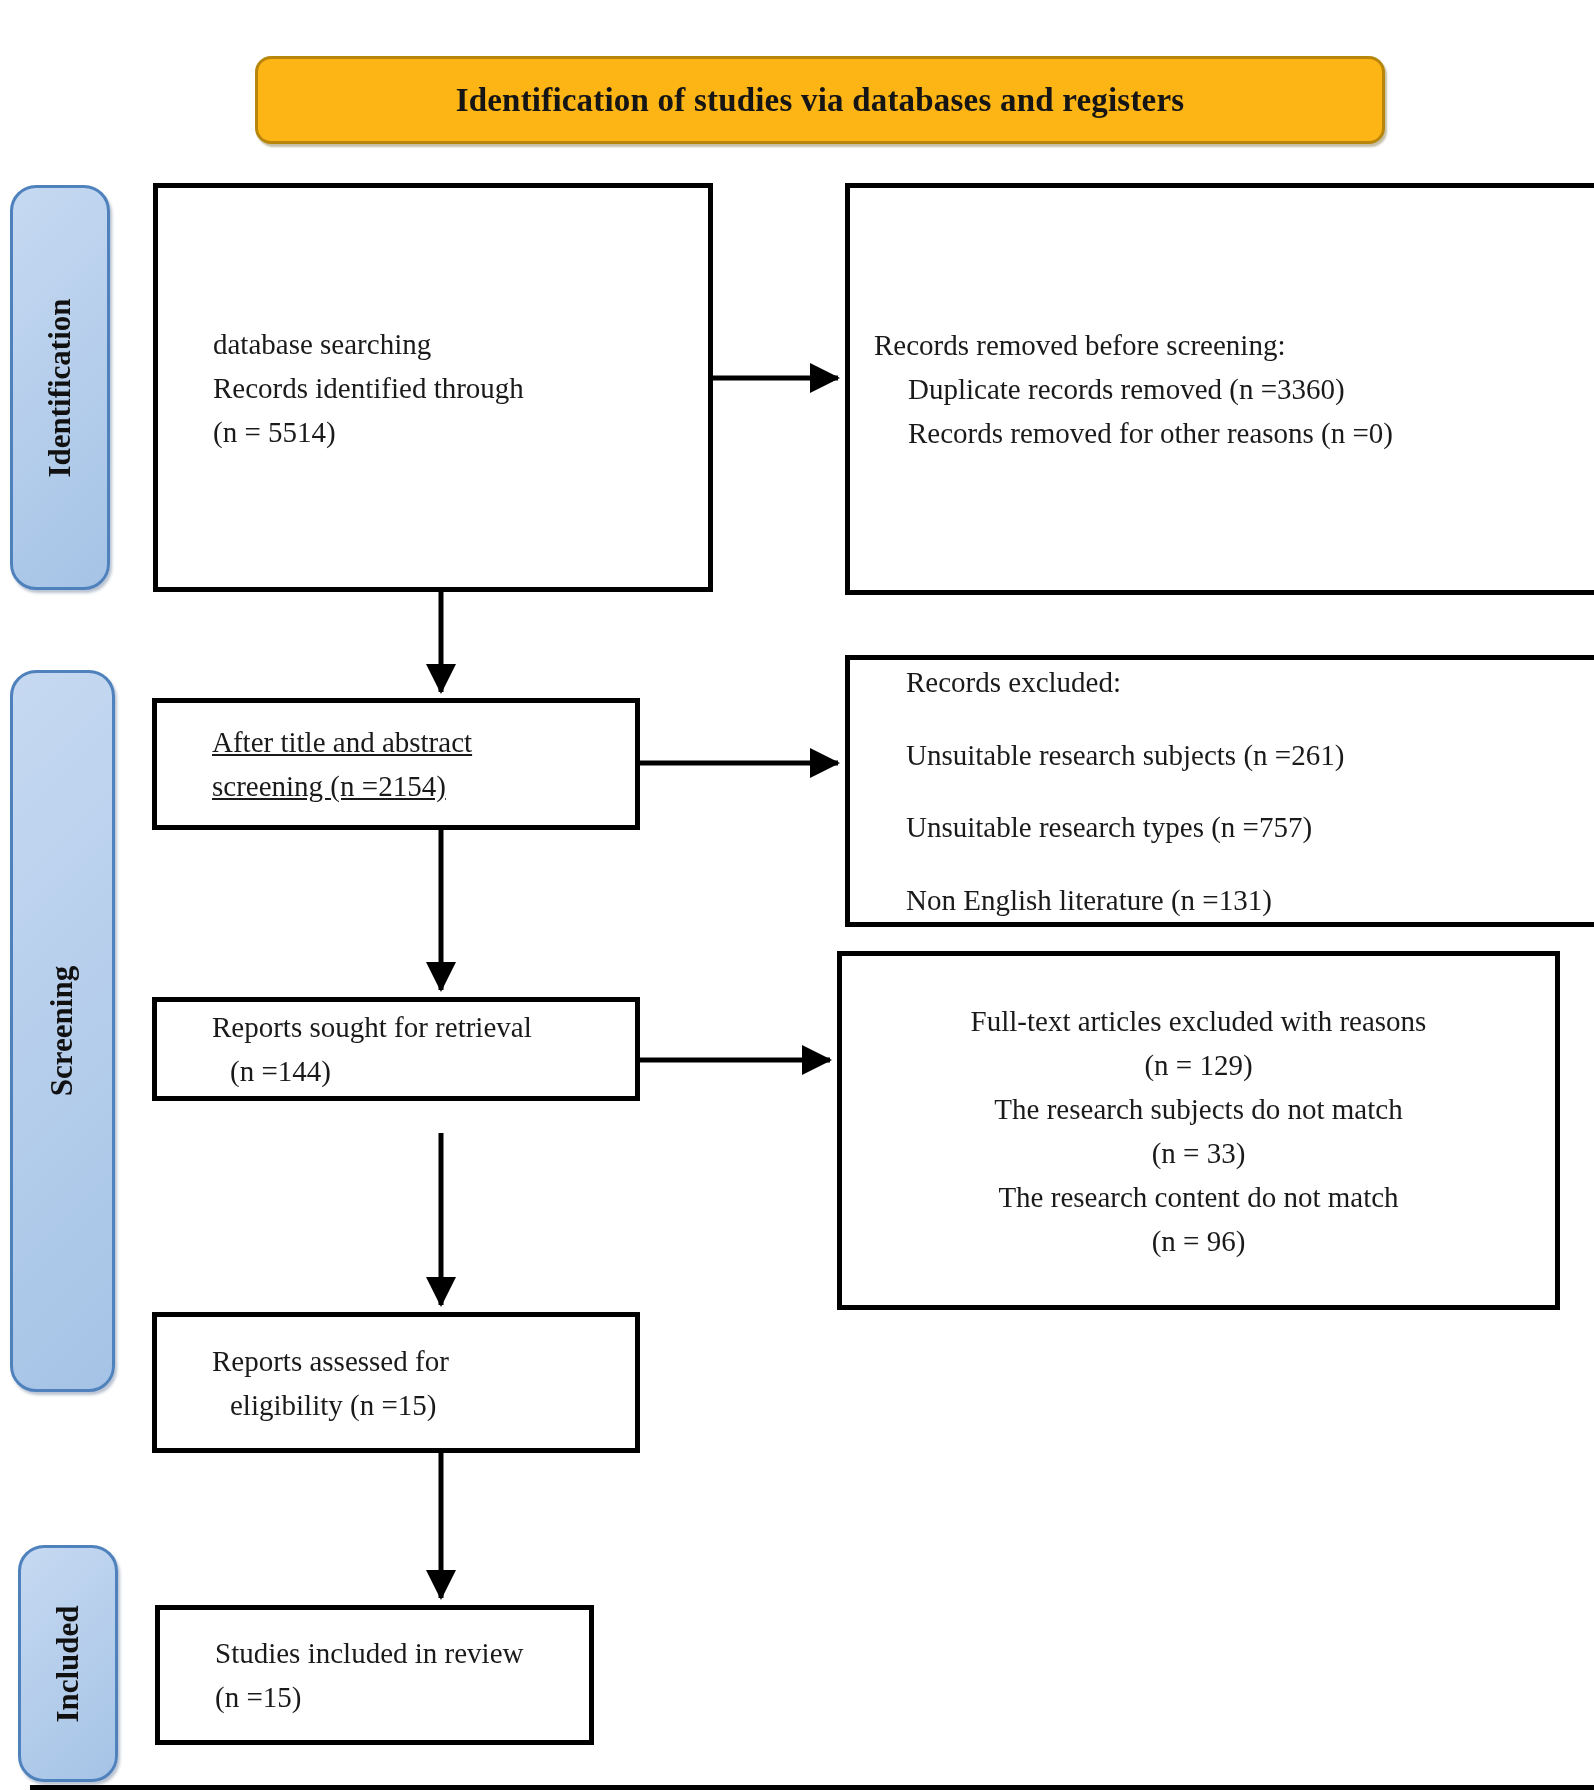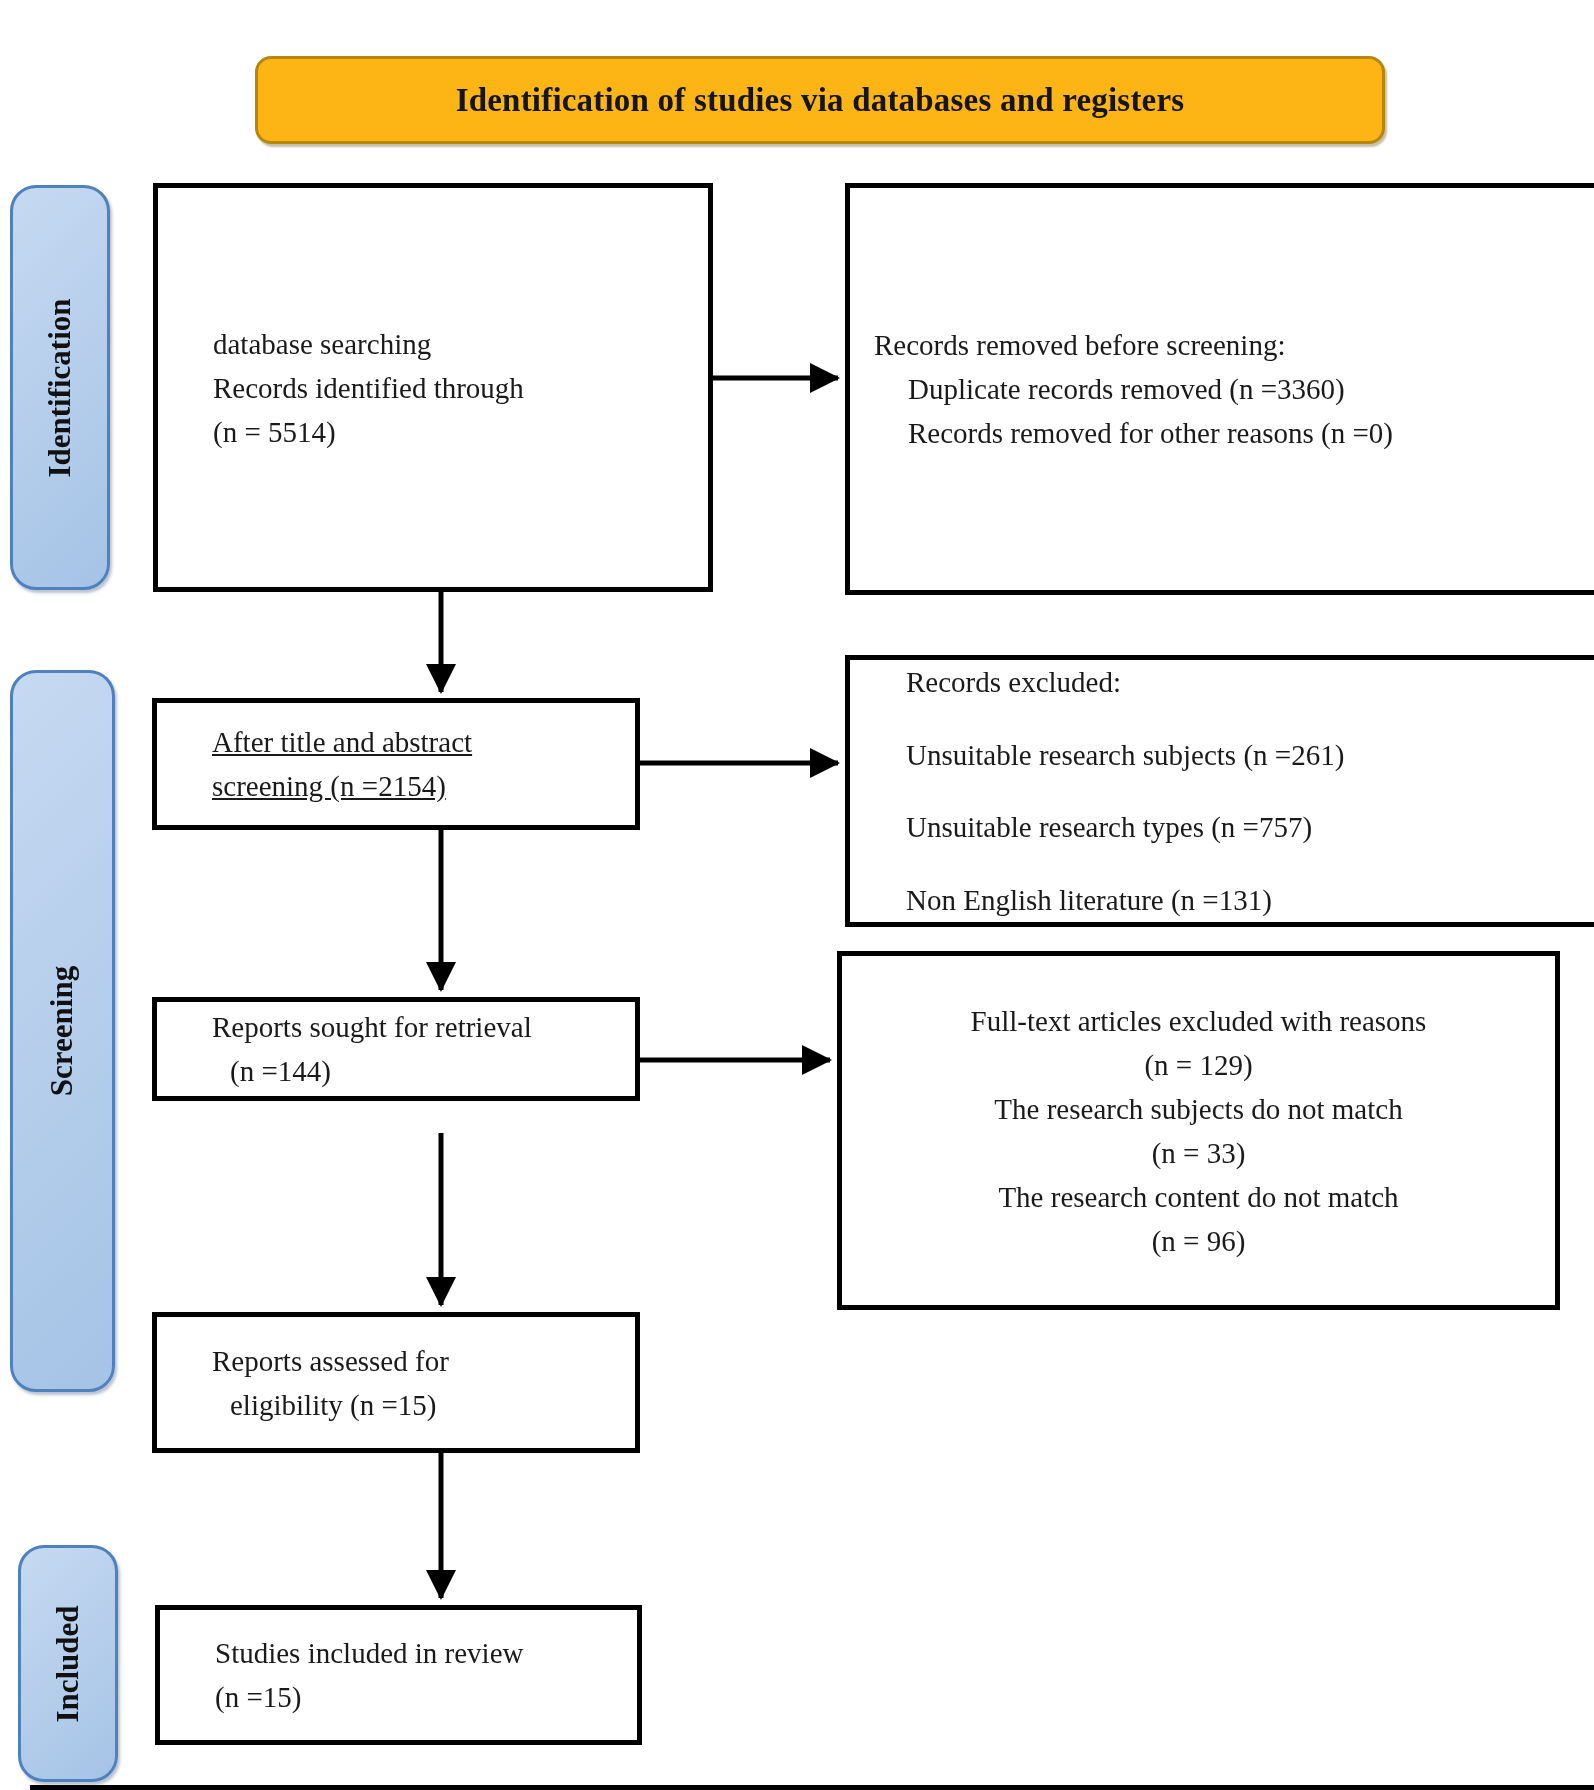--- a/index.html
+++ b/index.html
@@ -58,21 +58,21 @@
   .fbox .indent{padding-left:18px;}
   .fbox .indent2{padding-left:34px;}
   .fbox.centered{text-align:center;padding:0 26px;}
   #box-records-identified{left:153px;top:183px;width:560px;height:409px;}
   #box-records-removed{left:845px;top:183px;width:780px;height:412px;padding-left:24px;}
   #box-title-abstract{left:152px;top:698px;width:488px;height:132px;text-decoration:underline;}
   #box-records-excluded{left:845px;top:655px;width:812px;height:272px;padding-left:56px;justify-content:space-between;}
   #box-reports-sought{left:152px;top:997px;width:488px;height:104px;}
   #box-fulltext-excluded{left:837px;top:951px;width:723px;height:359px;}
   #box-reports-assessed{left:152px;top:1312px;width:488px;height:141px;}
-  #box-studies-included{left:155px;top:1605px;width:487px;height:140px;}
+  #box-studies-included{left:155px;top:1605px;width:439px;height:140px;}
   
   svg.arrows{position:absolute;left:0;top:0;width:1594px;height:1790px;pointer-events:none;}
   .arrow{stroke:var(--arrow-color,#000);stroke-width:5;fill:none;}
   .ah{fill:var(--arrow-color,#000);}
   
   .bottom-rule{position:absolute;left:30px;right:0;bottom:0;height:5px;background:#000;}
 </style>
 </head>
 <body>
 

